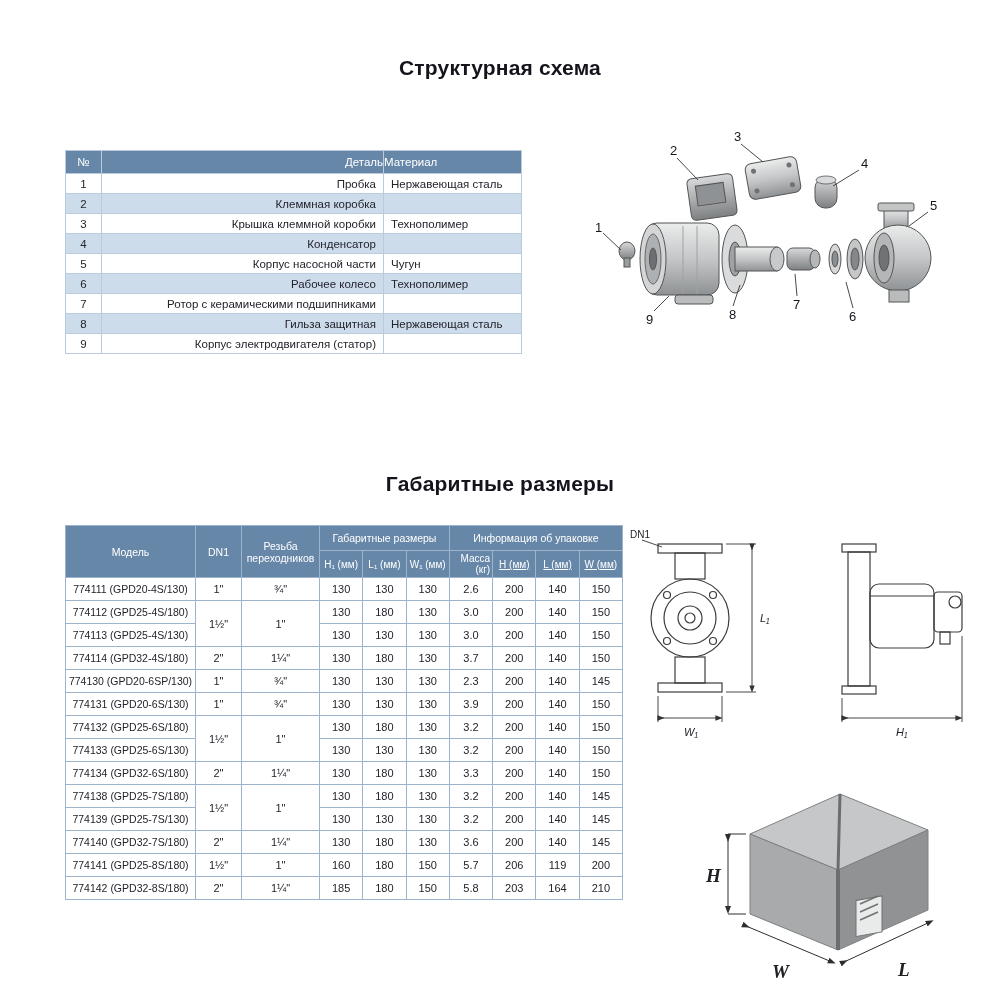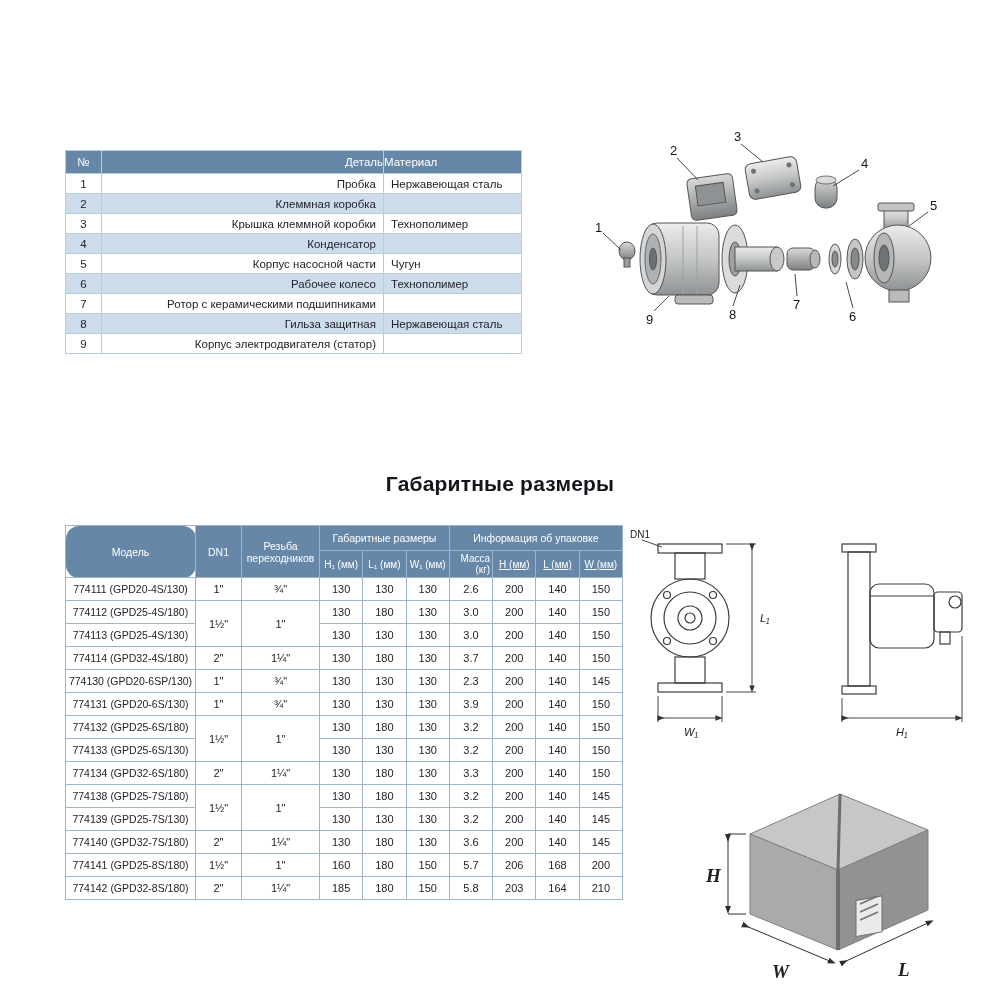--- a/index.html
+++ b/index.html
@@ -46,21 +46,21 @@
     background:#6787a8; color:#fff; font-weight:normal;
     border:1px solid #9db5cc; font-size:10.5px; padding:2px 2px;
   }
   .dims-table thead tr.group-row th { height:25px; }
   .dims-table thead tr.sub-row th { height:21px; font-size:10px;margin-left:16px; }
   .dims-table td {
     border:1px solid #9db5cc; height:23px; padding:1px 2px;
     text-align:center; background:#fff; color:#23232c; font-size:11px;
   }
   .dims-table td.model-col { font-size:10.5px; }
-  .dims-table .w-model { width:130px;border-radius:13px; }
+  .dims-table .w-model { width:130px; }
   .dims-table .w-dn1 { width:46px; }
   .dims-table .w-thread { width:78px; }
   .dims-table .w-num { width:40px; }
   .dims-table .w-mass { width:52px;text-align:right; }
   .dims-table .w-pack { width:38px;text-decoration:underline; }
 
   
   .fig { position:absolute; }
   #exploded-figure { left:583px; top:120px; }
   #front-view-figure { left:628px; top:526px; }
@@ -71,20 +71,21 @@
   .callout-num { font-size:13px; fill:#15151d; }
   .dim-label { font-size:11px; font-style:italic; fill:#1d1d25; }
   .dn-label { font-size:10px; fill:#1d1d25; }
   .box-dim-label { font-family:"Liberation Serif", serif; font-size:19px; font-weight:bold; font-style:italic; fill:#212125; }
 </style>
 </head>
 <body>
 
 <div class="page">
 
+  <div class="doc-title" id="title1">Структурная схема</div>
 
   <table class="parts-table">
     <thead>
       <tr>
         <th class="col-num">№</th>
         <th class="col-part">Деталь</th>
         <th class="col-material">Материал</th>
       </tr>
     </thead>
     <tbody>
@@ -397,21 +398,21 @@
         </tr>
         <tr>
           <td class="model-col">774141 (GPD25-8S/180)</td>
           <td>1½"</td>
           <td>1"</td>
           <td>160</td>
           <td>180</td>
           <td>150</td>
           <td>5.7</td>
           <td>206</td>
-          <td>168</td>
+          <td>119</td>
           <td>200</td>
         </tr>
         <tr>
           <td class="model-col">774142 (GPD32-8S/180)</td>
           <td>2"</td>
           <td>1¼"</td>
           <td>185</td>
           <td>180</td>
           <td>150</td>
           <td>5.8</td>

